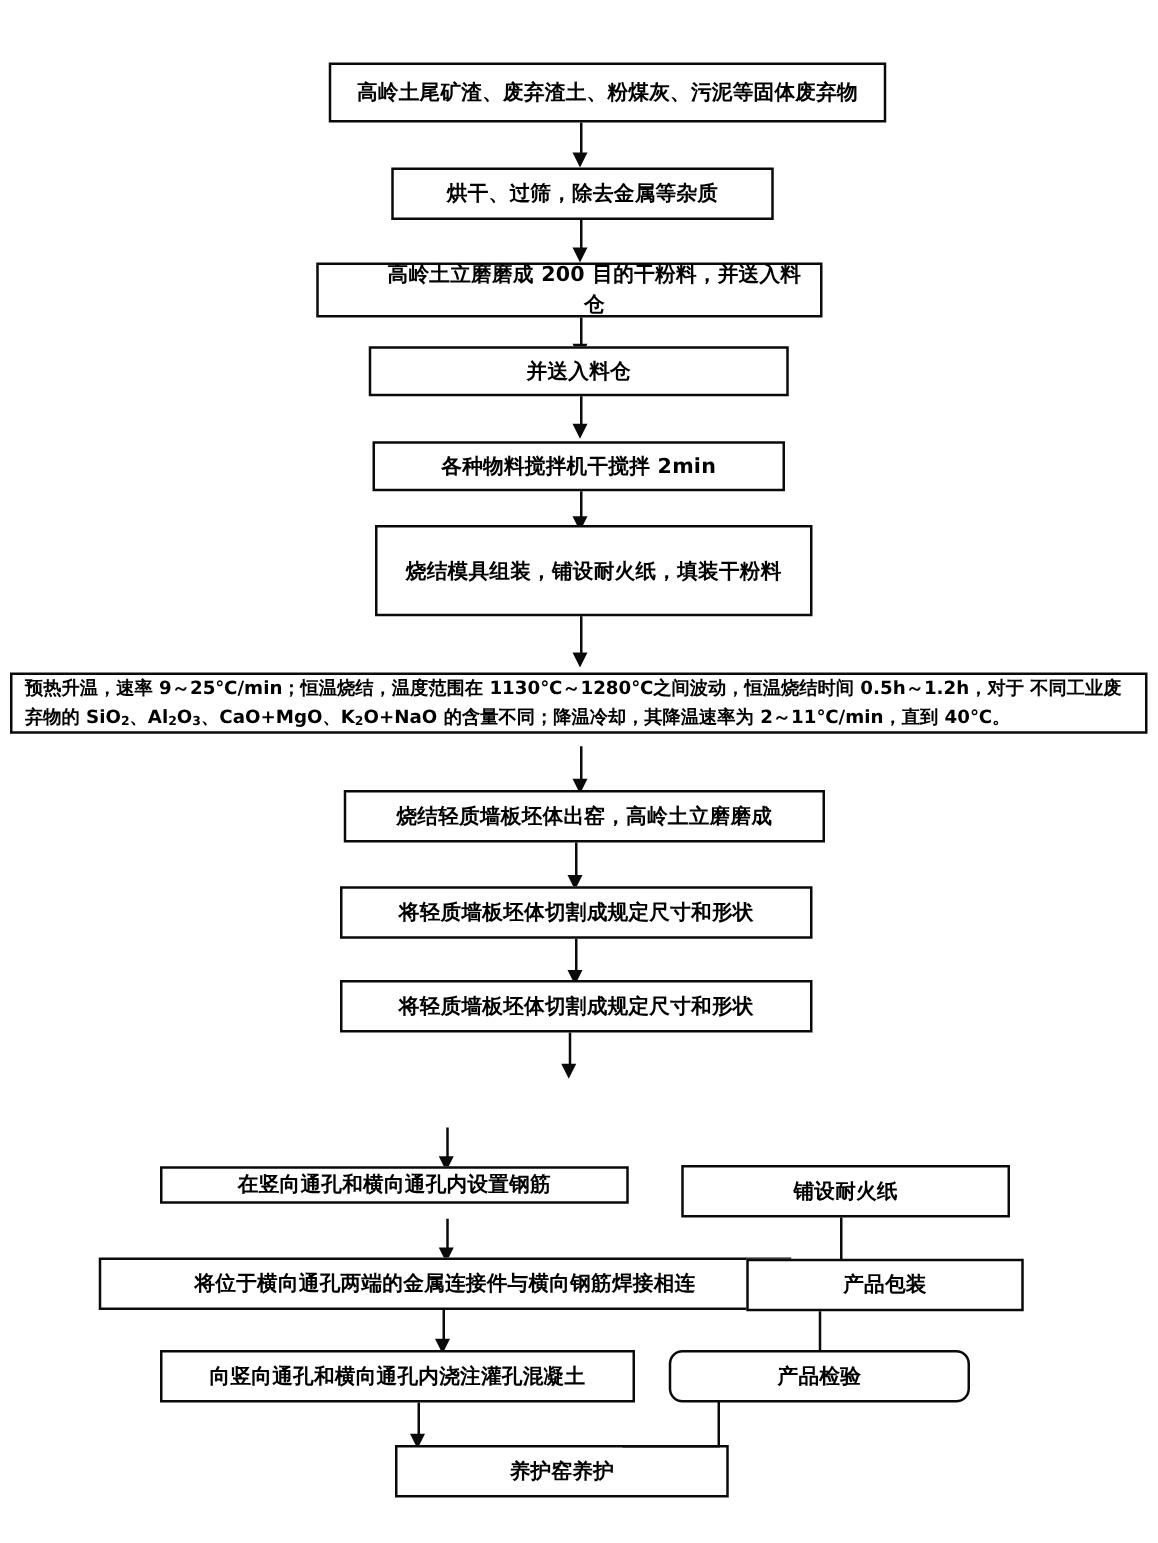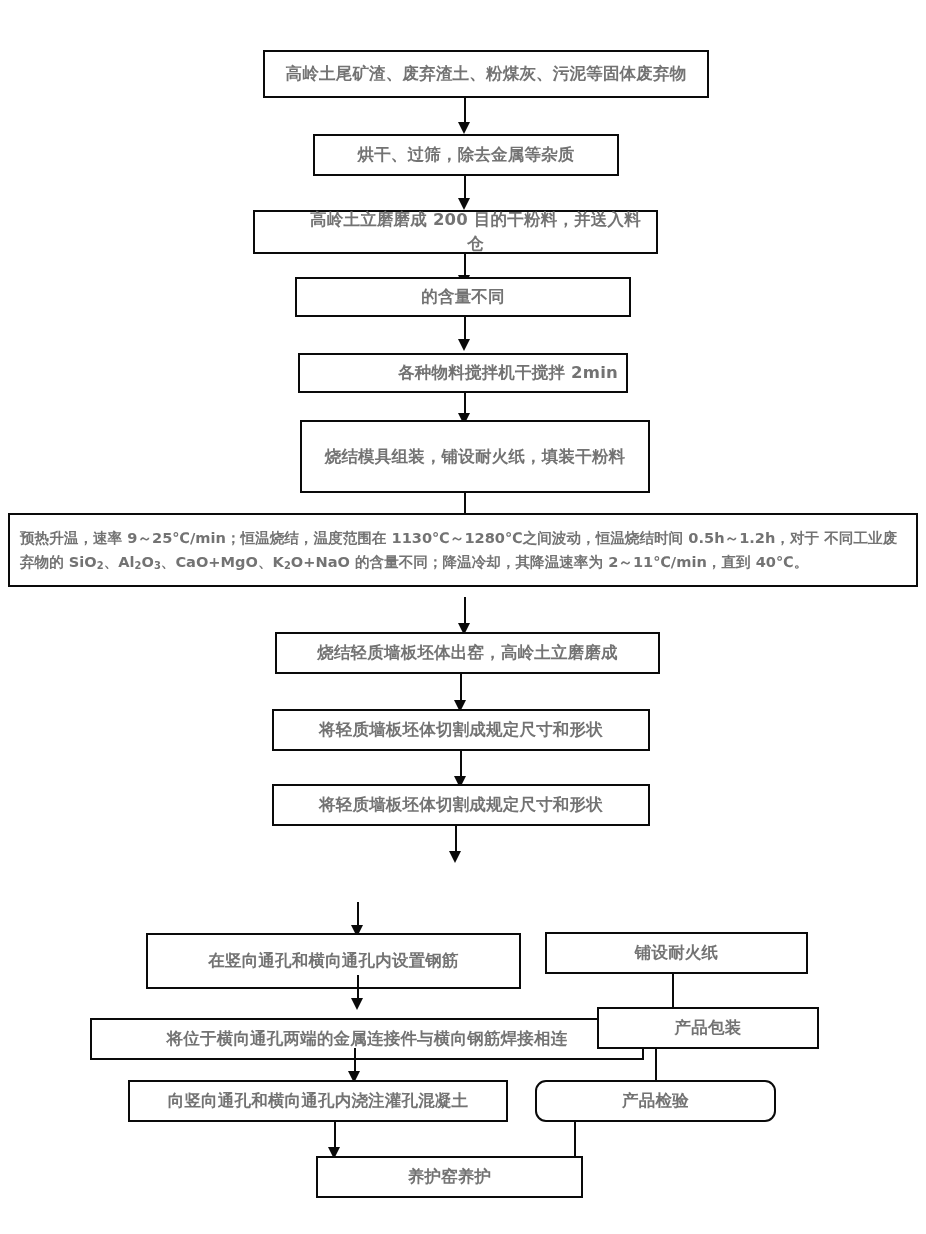--- a/index.html
+++ b/index.html
@@ -19,21 +19,21 @@
     background: #ffffff;
   }
   .node {
     position: absolute;
     border: 2px solid #0a0a0a;
     background: #ffffff;
     display: flex;
     align-items: center;
     justify-content: center;
     text-align: center;
-    color: #737373;
+    color: #000000;
     font-weight: 700;
     line-height: 1.45;
     letter-spacing: 0.2px;
     padding: 2px 8px;
   }
   .node .txt { display: block; width: 100%; }
   .node.para {
     font-weight: 700;
     text-align: left;
     justify-content: flex-start;
@@ -87,38 +87,38 @@
   <div class="vline" style="left:464px; top:176px; height:24px;"></div>
   <div class="arrow-down" style="left:458px; top:198px;"></div>
 
   <div class="node fs16" style="left:253px; top:210px; width:405px; height:44px;padding-left:48px;">
     <span class="txt">高岭土立磨磨成 200 目的干粉料，并送入料仓</span>
   </div>
   <div class="vline" style="left:464px; top:254px; height:23px;"></div>
   <div class="arrow-down" style="left:458px; top:275px;"></div>
 
   <div class="node fs16" style="left:295px; top:277px; width:336px; height:40px;">
-    <span class="txt">的含量不同</span>
+    <span class="txt">并送入料仓</span>
   </div>
   <div class="vline" style="left:464px; top:317px; height:24px;"></div>
   <div class="arrow-down" style="left:458px; top:339px;"></div>
 
-  <div class="node fs16" style="left:298px; top:353px; width:330px; height:40px;text-align:right;">
+  <div class="node fs16" style="left:298px; top:353px; width:330px; height:40px;">
     <span class="txt">各种物料搅拌机干搅拌 2min</span>
   </div>
   <div class="vline" style="left:464px; top:393px; height:22px;"></div>
   <div class="arrow-down" style="left:458px; top:413px;"></div>
 
   <div class="node fs16" style="left:300px; top:420px; width:350px; height:73px; flex-direction:column;">
     <span class="txt">烧结模具组装，铺设耐火纸，填装干粉料</span>
   </div>
   <div class="vline" style="left:464px; top:493px; height:35px;"></div>
   <div class="arrow-down" style="left:458px; top:522px;"></div>
 
-  <div class="node para fs145" style="left:8px; top:513px; width:910px; height:74px;align-items:center;">
+  <div class="node para fs145" style="left:8px; top:538px; width:910px; height:49px;align-items:center;">
     <span>
       <span>预热升温，速率 9～25℃/min；恒温烧结，温度范围在 1130℃～1280℃之间波动，恒温烧结时间 0.5h～1.2h，对于</span>
       <span>
         <span>不同工业废弃物的 SiO</span><sub>2</sub><span>、Al</span><sub>2</sub><span>O</span><sub>3</sub><span>、CaO+MgO、K</span><sub>2</sub><span>O+NaO 的含量不同；降温冷却，其降温速率为 2～11℃/min，直到 40℃。</span>
       </span>
     </span>
   </div>
   <div class="vline" style="left:464px; top:597px; height:32px;"></div>
   <div class="arrow-down" style="left:458px; top:623px;"></div>
 
@@ -136,27 +136,27 @@
 
   <div class="node fs16" style="left:272px; top:784px; width:378px; height:42px;">
     <span class="txt">将轻质墙板坯体切割成规定尺寸和形状</span>
   </div>
   <div class="vline" style="left:455px; top:826px; height:28px;"></div>
   <div class="arrow-down" style="left:449px; top:851px;"></div>
 
   <div class="vline" style="left:357px; top:902px; height:26px;"></div>
   <div class="arrow-down" style="left:351px; top:925px;"></div>
 
-  <div class="node fs16" style="left:146px; top:933px; width:375px; height:56px;">
+  <div class="node fs16" style="left:128px; top:933px; width:375px; height:30px;">
     <span class="txt">在竖向通孔和横向通孔内设置钢筋</span>
   </div>
   <div class="vline" style="left:357px; top:975px; height:26px;"></div>
   <div class="arrow-down" style="left:351px; top:998px;"></div>
 
-  <div class="node fs16" style="left:90px; top:1006px; width:554px; height:42px;margin-top:12px;">
+  <div class="node fs16" style="left:79px; top:1006px; width:554px; height:42px;">
     <span class="txt">将位于横向通孔两端的金属连接件与横向钢筋焊接相连</span>
   </div>
   <div class="vline" style="left:354px; top:1048px; height:26px;"></div>
   <div class="arrow-down" style="left:348px; top:1071px;"></div>
 
   <div class="node fs16" style="left:128px; top:1080px; width:380px; height:42px;">
     <span class="txt">向竖向通孔和横向通孔内浇注灌孔混凝土</span>
   </div>
   <div class="vline" style="left:334px; top:1122px; height:28px;"></div>
   <div class="arrow-down" style="left:328px; top:1147px;"></div>

